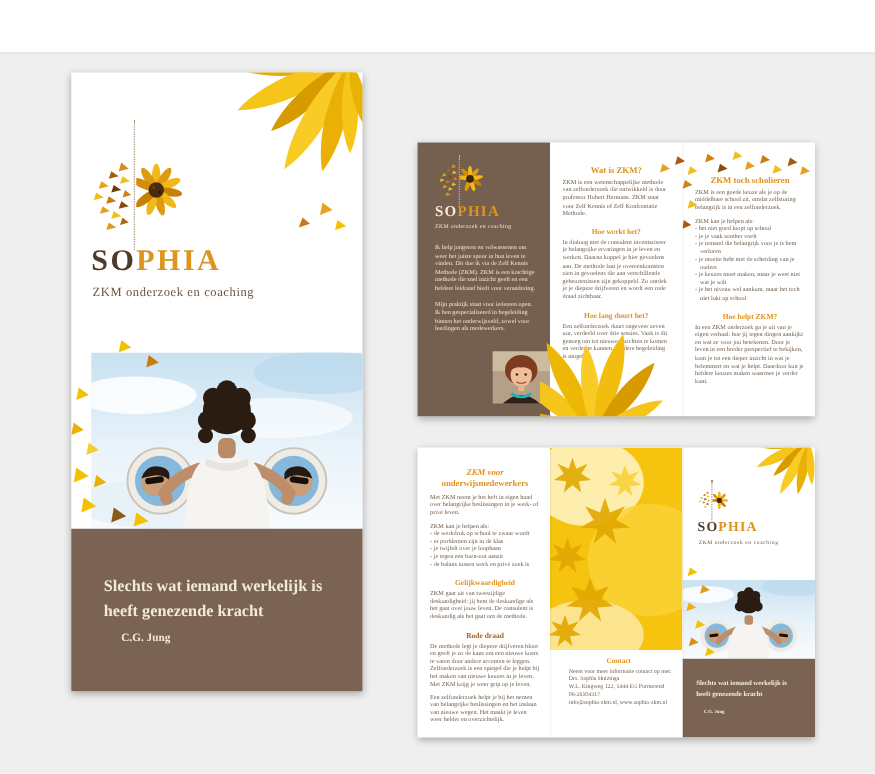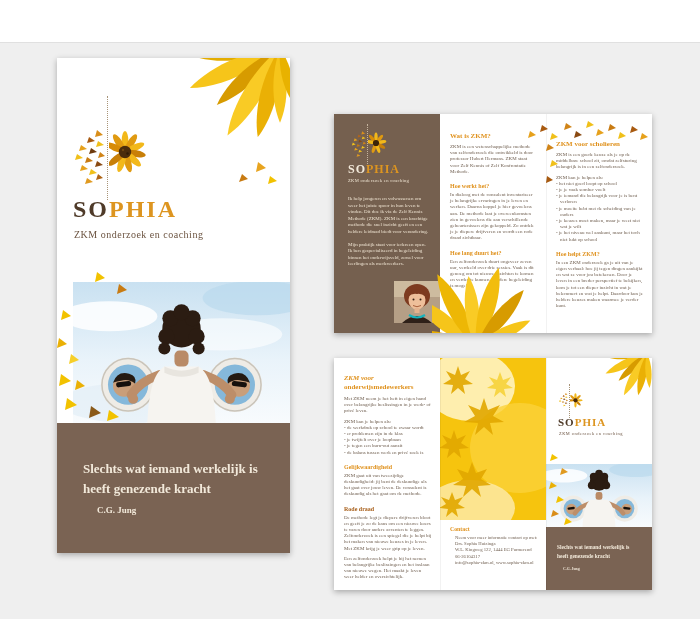--- a/index.html
+++ b/index.html
@@ -22,21 +22,21 @@
 
   
   .spread{left:334px;width:318px;}
   .spread-inside{top:114px;height:219px;}
   .spread-outside{top:358px;height:232px;}
   .col{position:absolute;top:0;height:100%;width:106px;overflow:hidden;}
   .col1{left:0;} .col2{left:106px;} .col3{left:212px;}
   .browncol{background:#75604f;}
   .fold{position:absolute;top:0;height:100%;width:1px;background:rgba(0,0,0,.05);}
 
-  .oh{color:#e09320;font-weight:700;}
+  .oh{color:#e09320;font-weight:700;text-align:center;}
   .oh-big{font-size:7px;line-height:9px;margin:0 0 3px 0;}
   .oh-mid{font-size:6px;line-height:8px;margin:7px 0 2px 0;}
   .body-s{font-size:5px;line-height:6.2px;color:#6e5d4e;margin:0 0 4px 0;}
   .bullet{font-size:5px;line-height:6.2px;color:#6e5d4e;padding-left:4px;text-indent:-4px;}
   .cream-s{font-size:5px;line-height:6.6px;color:#efe4d2;margin:0 0 6px 0;}
   .contact-l{font-size:4.7px;line-height:6.2px;color:#6e5d4e;}
 
   .mini-quote-l{font-weight:700;font-size:5.4px;line-height:8.5px;color:#f2e9da;}
   .mini-quote-a{font-weight:700;font-size:3.8px;color:#f2e9da;margin-top:3px;}
 </style>
@@ -234,21 +234,21 @@
         <p class="body-s">ZKM is een wetenschappelijke methode van zelfonderzoek die ontwikkeld is door professor Hubert Hermans. ZKM staat voor Zelf Kennis of Zelf Konfrontatie Methode.</p>
         <div class="oh oh-mid">Hoe werkt het?</div>
         <p class="body-s">In dialoog met de consulent inventariseer je belangrijke ervaringen in je leven en werken. Daarna koppel je hier gevoelens aan. De methode laat je overeenkomsten zien in gevoelens die aan verschillende gebeurtenissen zijn gekoppeld. Zo ontdek je je diepere drijfveren en wordt een rode draad zichtbaar.</p>
         <div class="oh oh-mid">Hoe lang duurt het?</div>
         <p class="body-s">Een zelfonderzoek duurt ongeveer zeven uur, verdeeld over drie sessies. Vaak is dit genoeg om tot nieuwe inzichten te komen en verder te kunnen. Verdere begeleiding is mogelijk.</p>
       </div>
     </div>
 
     <div class="col col3">
       <div class="abs" style="left:10px;top:26px;width:88px;">
-        <div class="oh oh-big">ZKM voor scholieren</div>
+        <div class="oh oh-big">ZKM toch scholieren</div>
         <p class="body-s">ZKM is een goede keuze als je op de middelbare school zit, omdat zelfsturing belangrijk is in een zelfonderzoek.</p>
         <div class="body-s" style="margin-bottom:0;">ZKM kan je helpen als:</div>
         <div class="bullet">- het niet goed loopt op school</div>
         <div class="bullet">- je je vaak somber voelt</div>
         <div class="bullet">- je iemand die belangrijk voor je is bent verloren</div>
         <div class="bullet">- je moeite hebt met de scheiding van je ouders</div>
         <div class="bullet">- je keuzes moet maken, maar je weet niet wat je wilt</div>
         <div class="bullet">- je het niveau wel aankunt, maar het toch niet lukt op school</div>
         <div class="oh oh-mid">Hoe helpt ZKM?</div>
         <p class="body-s">In een ZKM onderzoek ga je uit van je eigen verhaal: hoe jij tegen dingen aankijkt en wat ze voor jou betekenen. Door je leven in een breder perspectief te bekijken, kom je tot een dieper inzicht in wat je belemmert en wat je helpt. Daardoor kun je heldere keuzes maken waarmee je verder kunt.</p>

